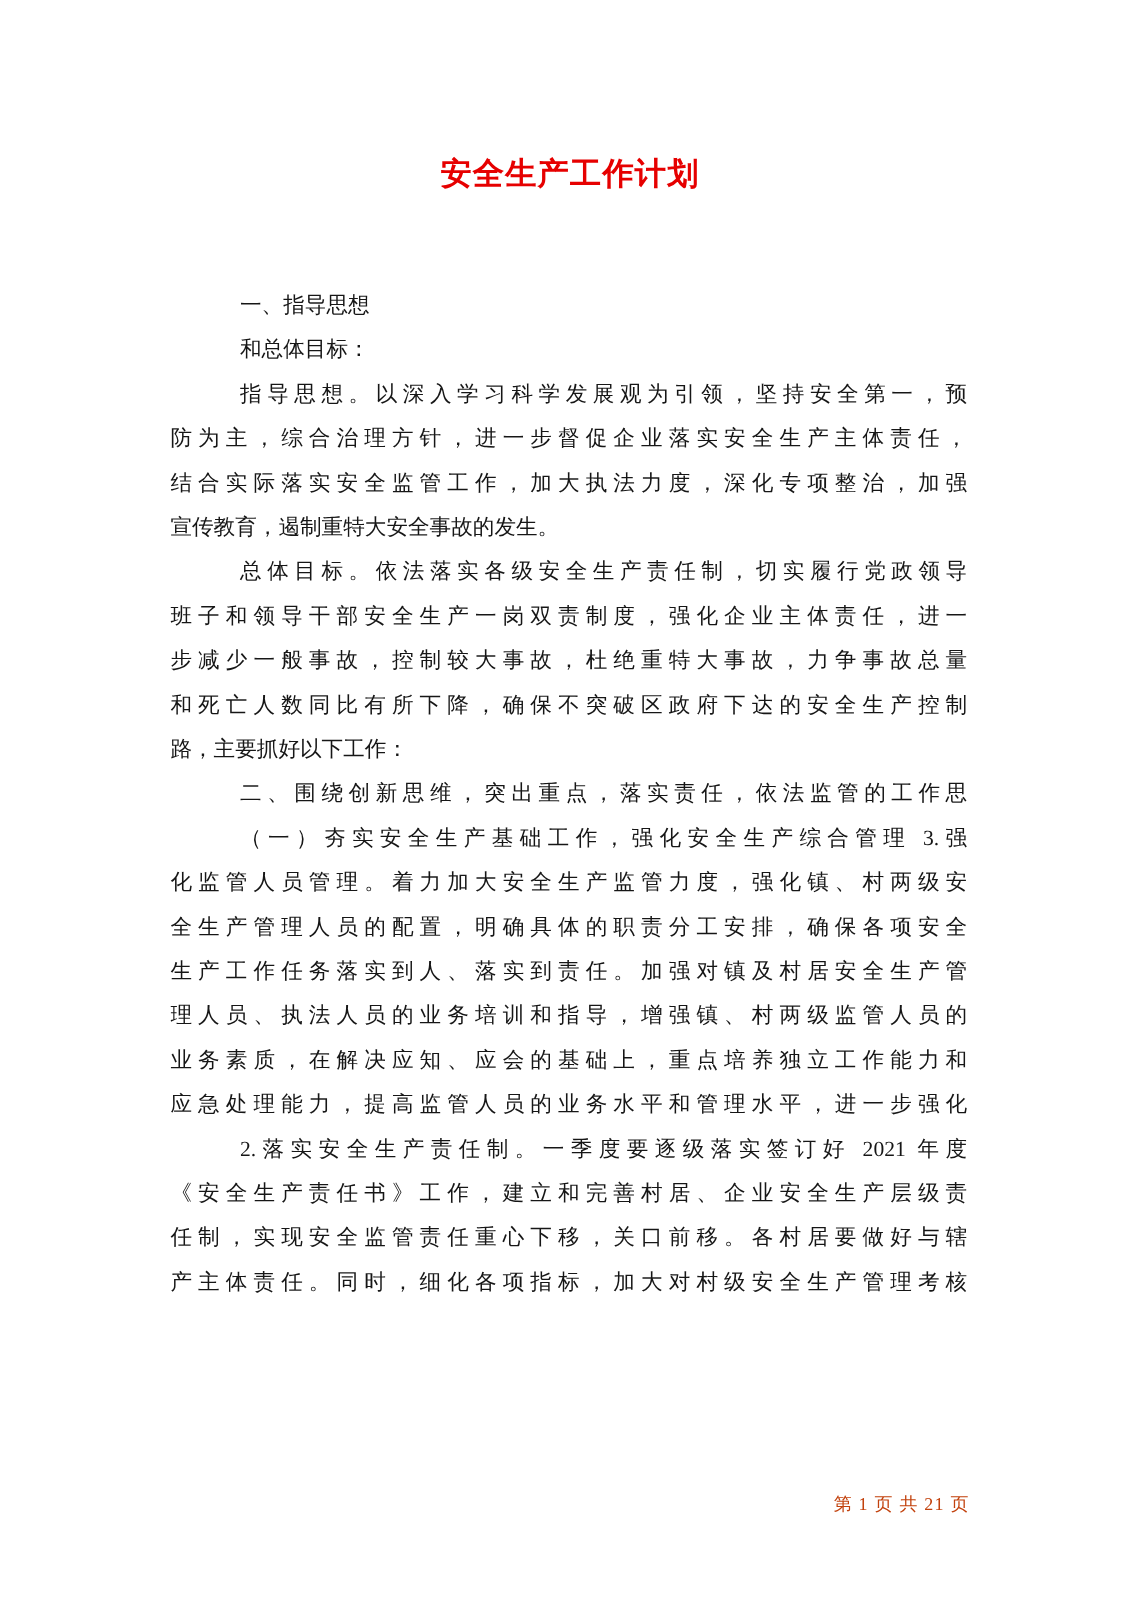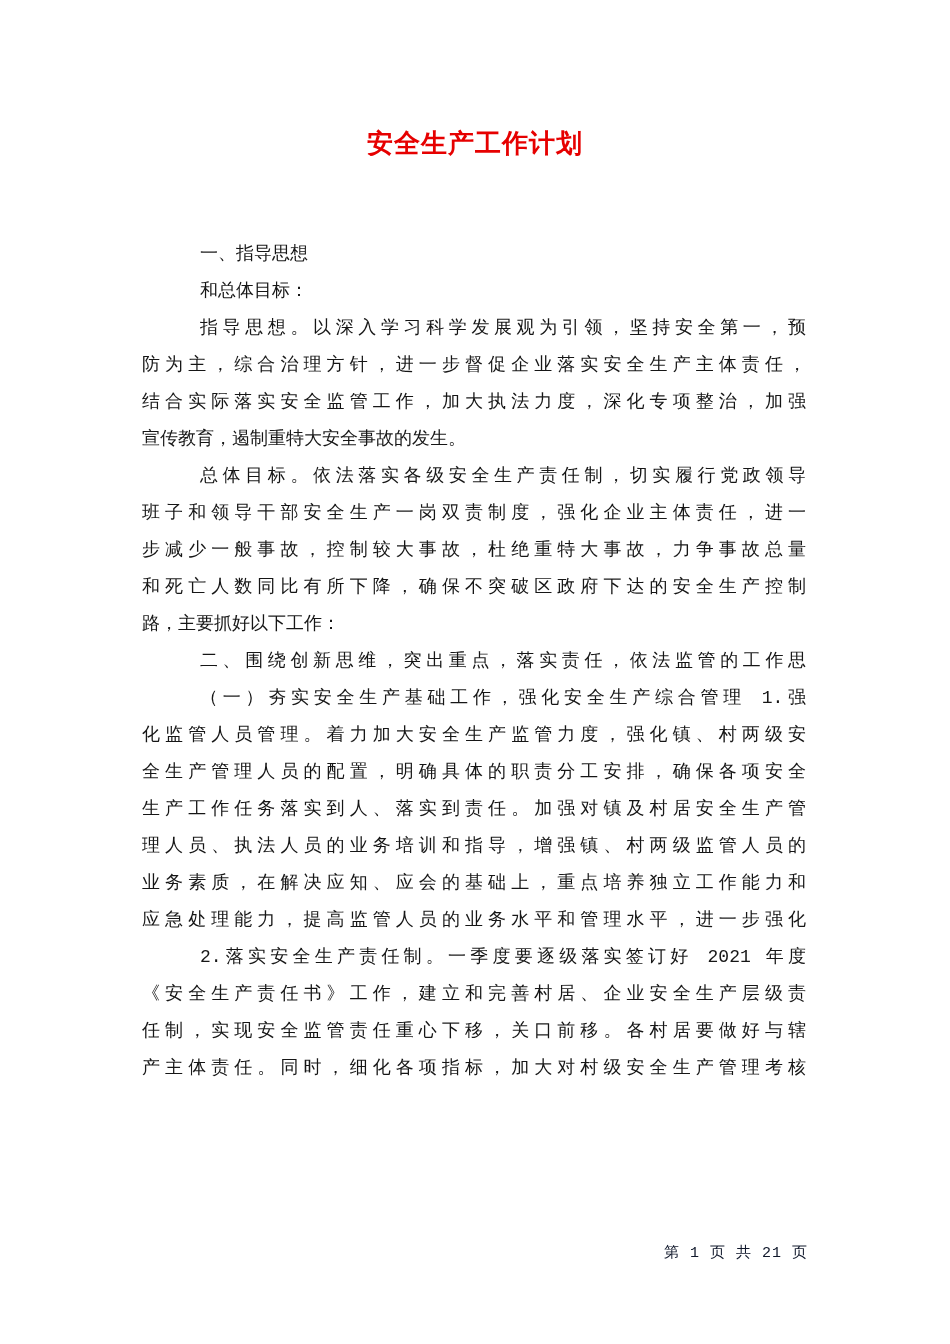--- a/index.html
+++ b/index.html
@@ -5,21 +5,21 @@
   html, body {
     margin: 0;
     padding: 0;
     background: #ffffff;
   }
   .page {
     position: relative;
     width: 950px;
     height: 1344px;
     background: #ffffff;
-    font-family: Liberation Mono, monospace;
+    font-family: Liberation Serif, serif;
     color: #161616;
     overflow: hidden;
   }
   .doc-title {
     position: absolute;
     top: 128px;
     left: 0;
     width: 950px;
     text-align: center;
     font-size: 26px;
@@ -48,21 +48,21 @@
   }
   .body-line.indent {
     text-indent: 58px;
   }
   .page-footer {
     position: absolute;
     top: 1243px;
     right: 142px;
     font-size: 15px;
     line-height: 22px;
-    color: #0f172a;
+    color: #c2410c;
     letter-spacing: 1px;
   }
 </style>
 </head>
 <body>
 
 <div class="page">
   <div class="doc-title">安全生产工作计划</div>
 
   <div class="doc-body">
@@ -71,21 +71,21 @@
       <div class="body-line indent">指导思想。以深入学习科学发展观为引领，坚持安全第一，预</div>
       <div class="body-line">防为主，综合治理方针，进一步督促企业落实安全生产主体责任，</div>
       <div class="body-line">结合实际落实安全监管工作，加大执法力度，深化专项整治，加强</div>
       <div class="body-line para-end">宣传教育，遏制重特大安全事故的发生。</div>
       <div class="body-line indent">总体目标。依法落实各级安全生产责任制，切实履行党政领导</div>
       <div class="body-line">班子和领导干部安全生产一岗双责制度，强化企业主体责任，进一</div>
       <div class="body-line">步减少一般事故，控制较大事故，杜绝重特大事故，力争事故总量</div>
       <div class="body-line">和死亡人数同比有所下降，确保不突破区政府下达的安全生产控制</div>
       <div class="body-line para-end">路，主要抓好以下工作：</div>
       <div class="body-line indent">二、围绕创新思维，突出重点，落实责任，依法监管的工作思</div>
-      <div class="body-line indent">（一）夯实安全生产基础工作，强化安全生产综合管理 1.强</div>
+      <div class="body-line indent">（一）夯实安全生产基础工作，强化安全生产综合管理 3.强</div>
       <div class="body-line">化监管人员管理。着力加大安全生产监管力度，强化镇、村两级安</div>
       <div class="body-line">全生产管理人员的配置，明确具体的职责分工安排，确保各项安全</div>
       <div class="body-line">生产工作任务落实到人、落实到责任。加强对镇及村居安全生产管</div>
       <div class="body-line">理人员、执法人员的业务培训和指导，增强镇、村两级监管人员的</div>
       <div class="body-line">业务素质，在解决应知、应会的基础上，重点培养独立工作能力和</div>
       <div class="body-line">应急处理能力，提高监管人员的业务水平和管理水平，进一步强化</div>
       <div class="body-line indent">2.落实安全生产责任制。一季度要逐级落实签订好 2021 年度</div>
       <div class="body-line">《安全生产责任书》工作，建立和完善村居、企业安全生产层级责</div>
       <div class="body-line">任制，实现安全监管责任重心下移，关口前移。各村居要做好与辖</div>
       <div class="body-line">产主体责任。同时，细化各项指标，加大对村级安全生产管理考核</div>

